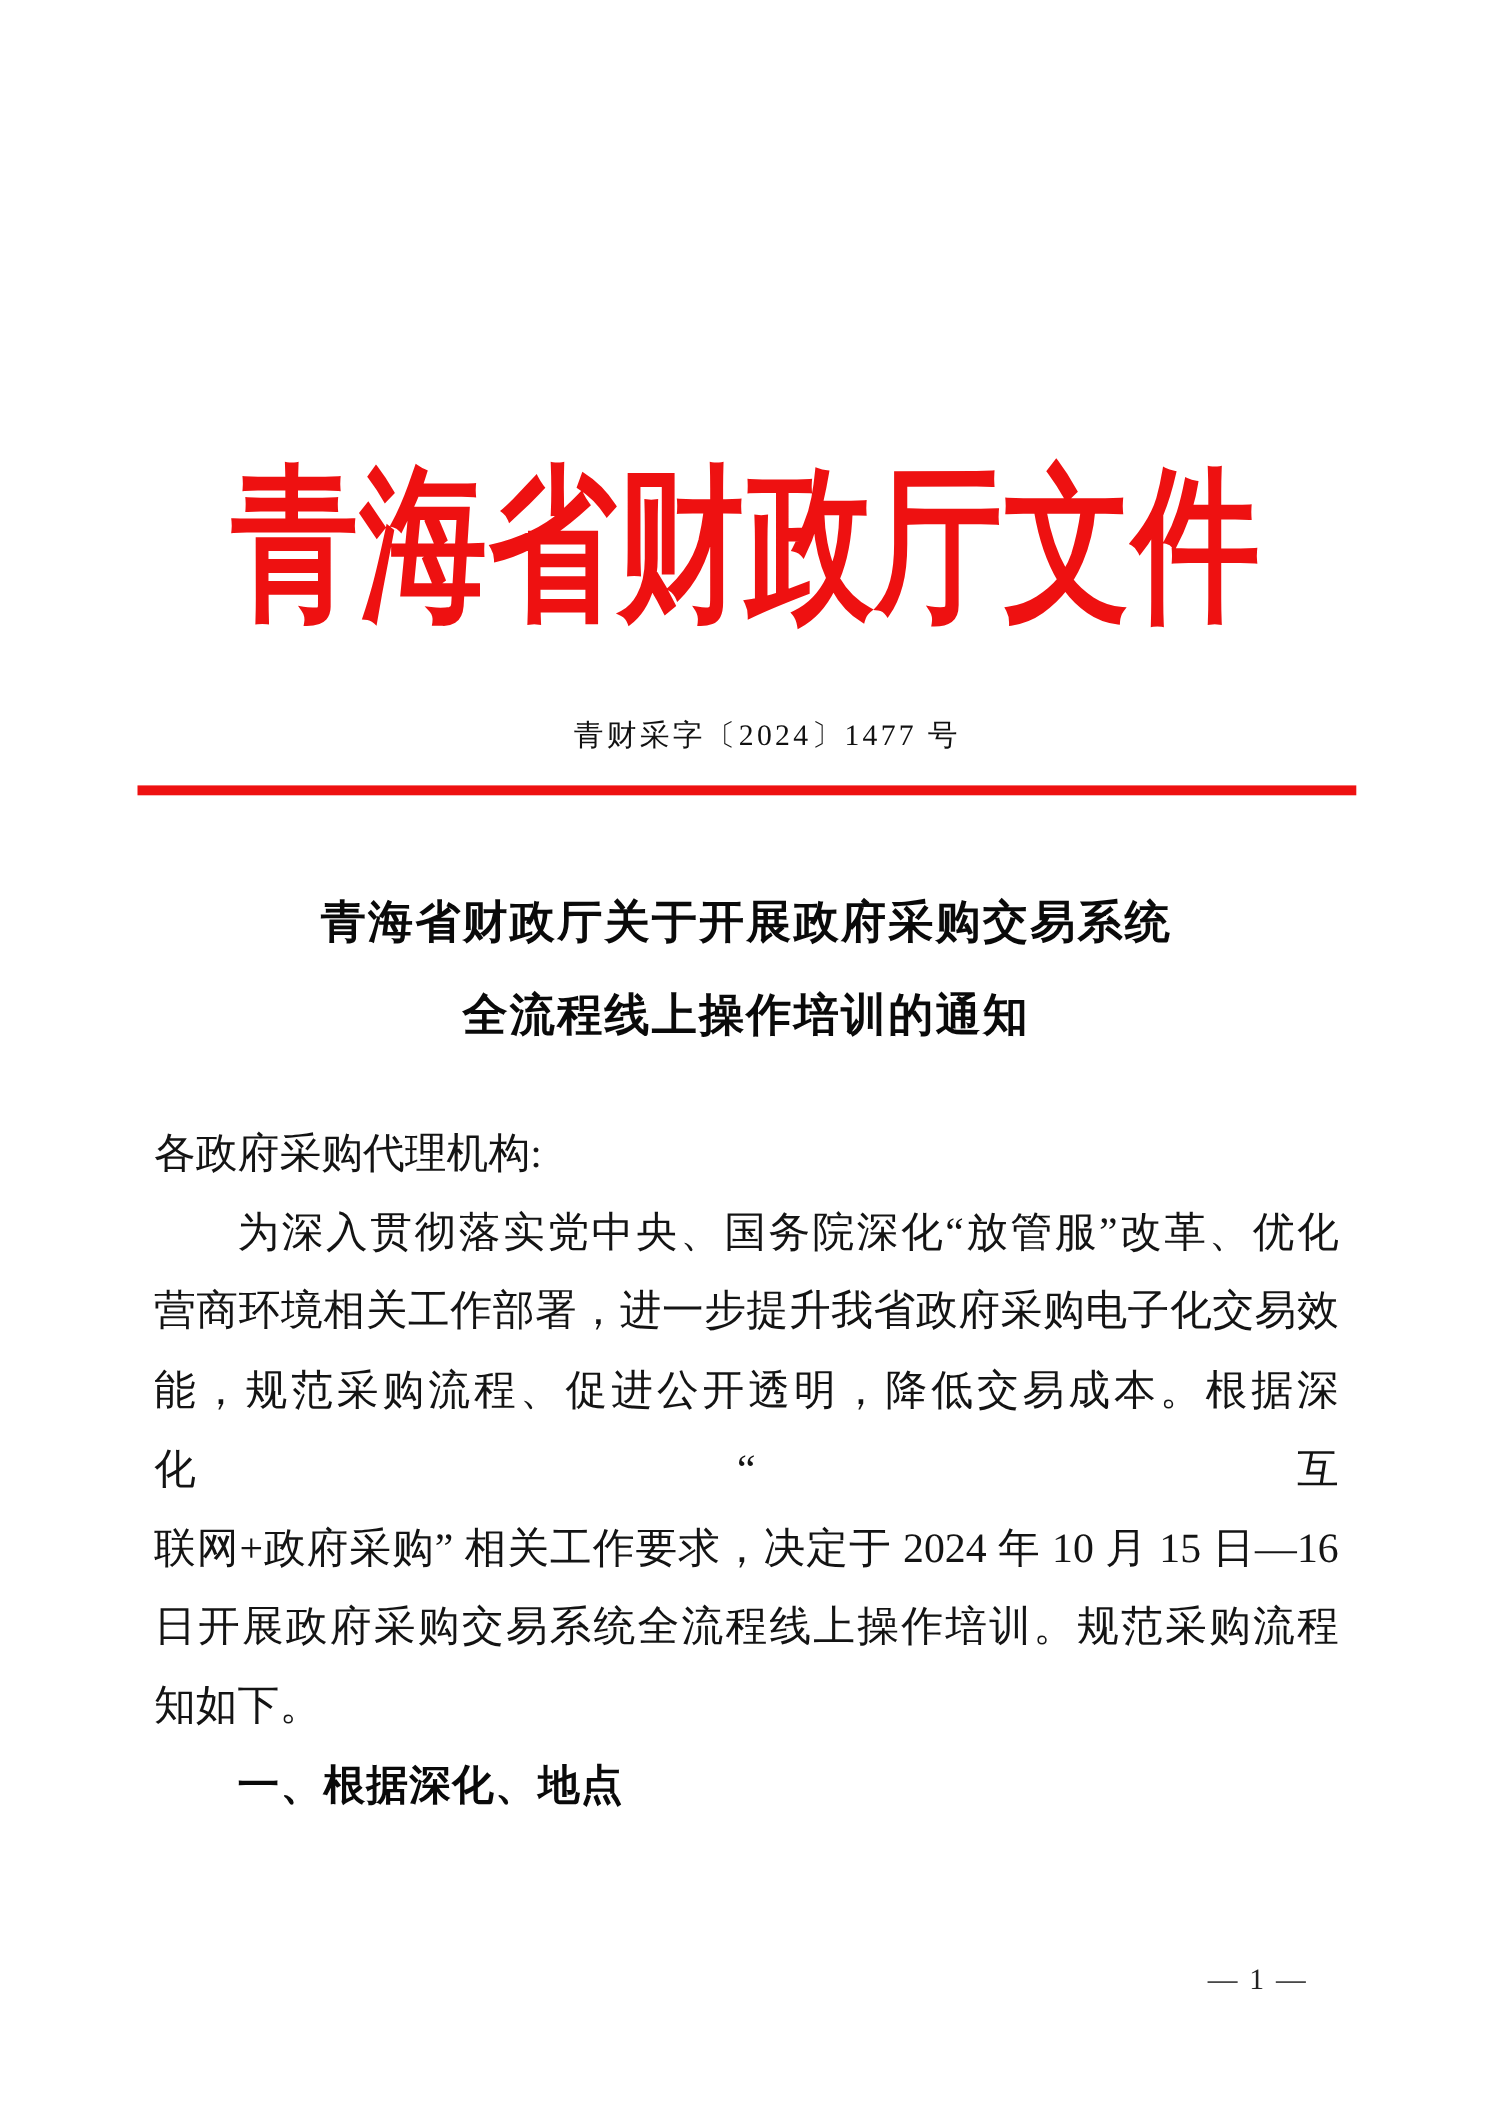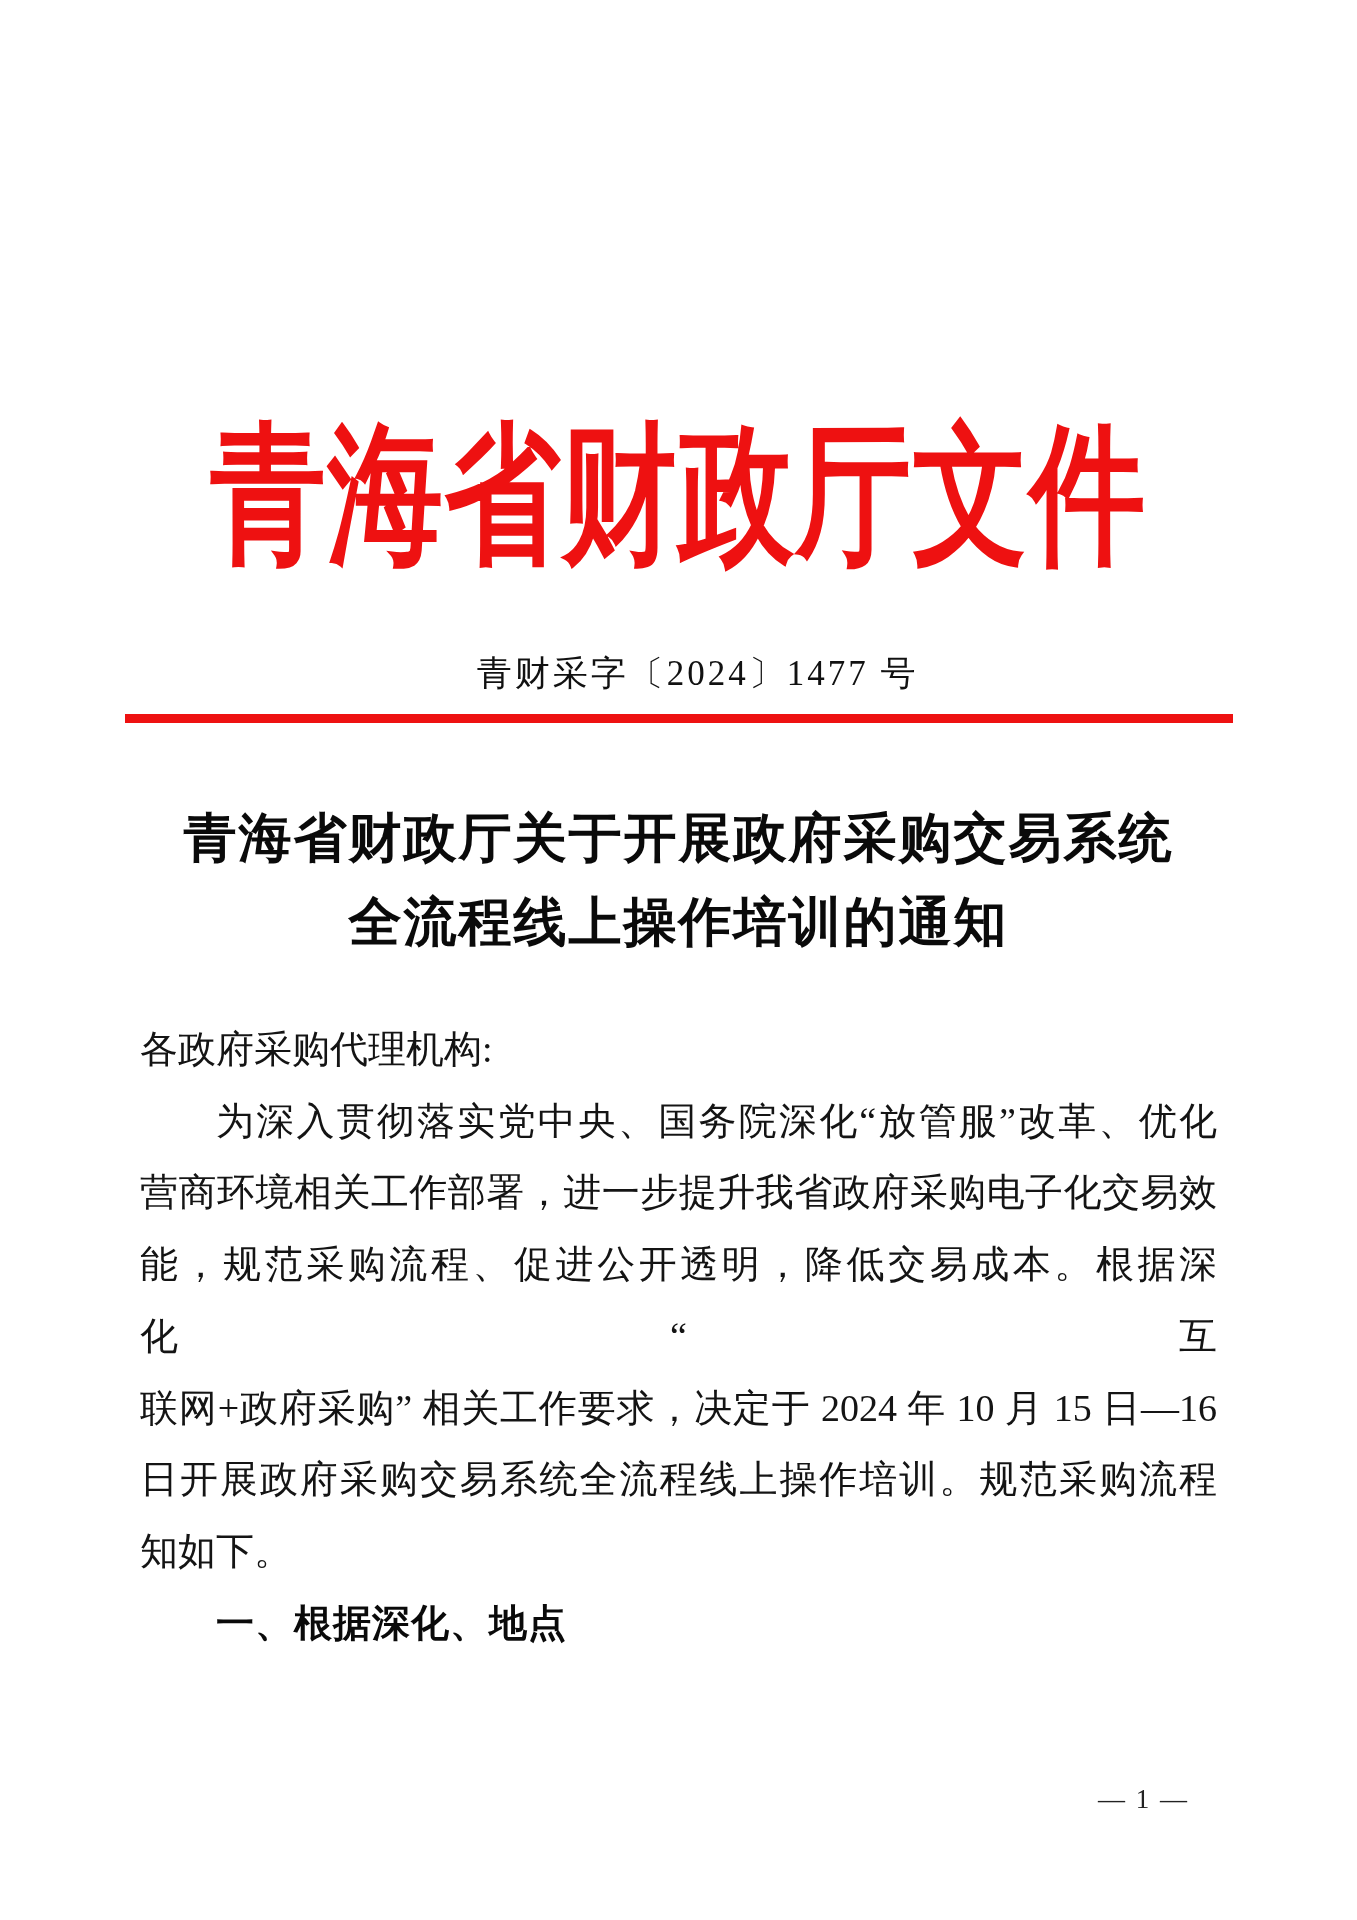--- a/index.html
+++ b/index.html
@@ -30,42 +30,42 @@
     transform-origin: 50% 50%;
     letter-spacing: 2px;
   }
   
   .doc-number {
     position: absolute;
     top: 650px;
     left: 0;
     width: 100%;
     text-align: center;
-    font-size: 35px;
+    font-size: 27px;
     letter-spacing: 3px;
     color: #111;
     padding-left: 38px;
   }
   
   .red-rule {
     position: absolute;
     top: 714px;
     left: 125px;
     width: 1108px;
     height: 9px;
     background: var(--accent-red, #ee1111);
   }
   
   .doc-title {
     position: absolute;
     top: 796px;
     left: 0;
     width: 100%;
     text-align: center;
-    font-size: 53px;
+    font-size: 41px;
     font-weight: bold;
     line-height: 84px;
     letter-spacing: 2px;
     color: #0a0a0a;
   }
   
   .body-block {
     position: absolute;
     top: 1014px;
     left: 140px;

